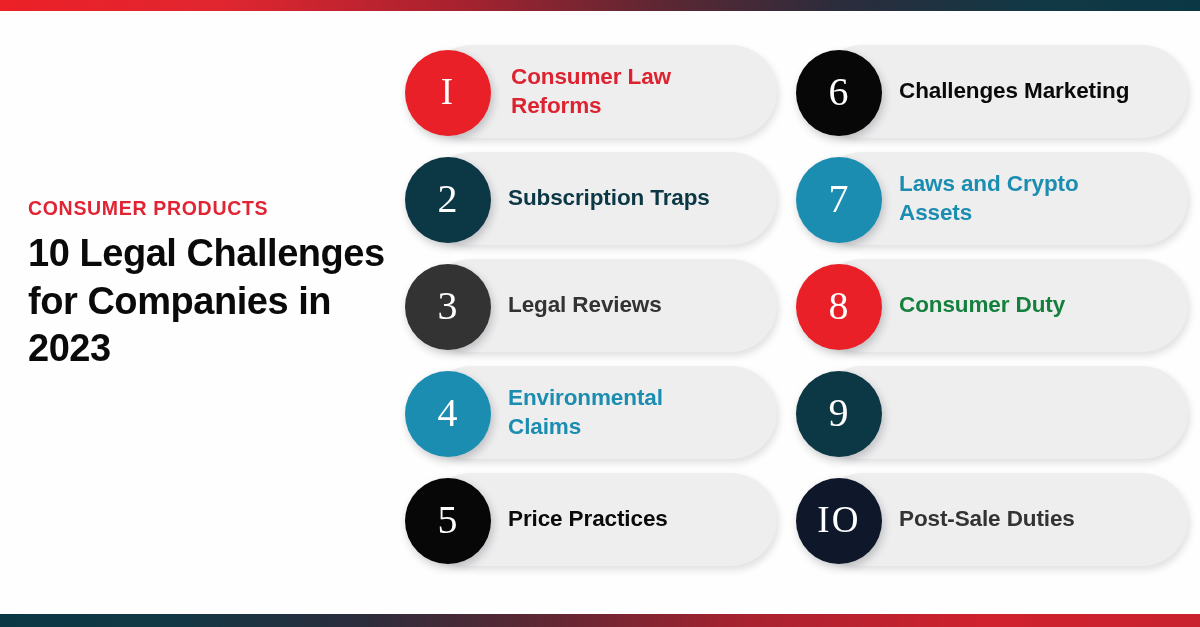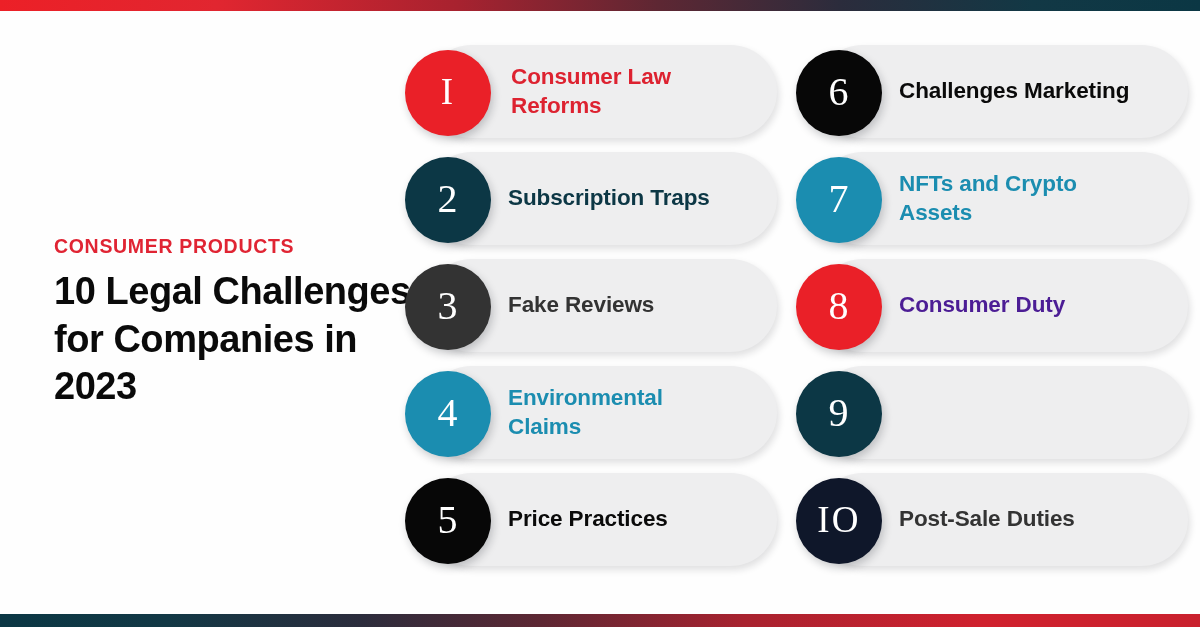--- a/index.html
+++ b/index.html
@@ -27,23 +27,22 @@
     background:linear-gradient(90deg,#ec2027 0%,#e12630 18%,#a8222f 38%,#5d2733 55%,#2b2c3c 70%,#123845 86%,#0b3744 100%);
   }
   .bar-bottom {
     top:614px; height:13px;
     background:linear-gradient(90deg,#0b3744 0%,#123845 14%,#2b2c3c 30%,#5d2733 45%,#a8222f 62%,#d0212e 82%,#c9212e 100%);
   }
 
   
   .title-block {
     position:absolute;
-    left:54px; top:198px;
+    left:28px; top:198px;
     width:360px;
-    margin-top:38px;
   }
   .eyebrow {
     font-size:19.5px;
     font-weight:bold;
     letter-spacing:0.035em;
     color:#e02433;
     line-height:1.1;
     margin-bottom:11px;
     white-space:nowrap;
   }
@@ -147,21 +146,21 @@
           <div class="badge" style="background: rgb(12, 55, 69);">
             <span class="badge-num">2</span>
           </div>
           <div class="card-label" style="color: rgb(12, 55, 69);">Subscription Traps</div>
         </div>
         <div class="card">
           <div class="pill" style="background: rgb(238, 238, 239);"></div>
           <div class="badge" style="background: rgb(51, 51, 51);">
             <span class="badge-num">3</span>
           </div>
-          <div class="card-label" style="color: rgb(51, 51, 51);">Fake Reviews</div>
+          <div class="card-label" style="color: rgb(51, 51, 51);">Legal Reviews</div>
         </div>
         <div class="card">
           <div class="pill" style="background: rgb(238, 238, 239);"></div>
           <div class="badge" style="background: rgb(27, 141, 176);">
             <span class="badge-num">4</span>
           </div>
           <div class="card-label" style="color: rgb(27, 141, 176);">Environmental Claims</div>
         </div>
         <div class="card">
           <div class="pill" style="background: rgb(238, 238, 239);"></div>
@@ -177,28 +176,28 @@
           <div class="badge" style="background: rgb(7, 7, 7);">
             <span class="badge-num">6</span>
           </div>
           <div class="card-label" style="color: rgb(10, 10, 10);">Challenges Marketing</div>
         </div>
         <div class="card">
           <div class="pill" style="background: rgb(238, 238, 239);"></div>
           <div class="badge" style="background: rgb(27, 141, 176);">
             <span class="badge-num">7</span>
           </div>
-          <div class="card-label" style="color: rgb(27, 141, 176);">NFTs and Crypto Assets</div>
+          <div class="card-label" style="color: rgb(27, 141, 176);">Laws and Crypto Assets</div>
         </div>
         <div class="card">
           <div class="pill" style="background: rgb(238, 238, 239);"></div>
           <div class="badge" style="background: rgb(234, 32, 40);">
             <span class="badge-num">8</span>
           </div>
-          <div class="card-label" style="color: #4c1d95;">Consumer Duty</div>
+          <div class="card-label" style="color: #15803d;">Consumer Duty</div>
         </div>
         <div class="card">
           <div class="pill" style="background: rgb(238, 238, 239);"></div>
           <div class="badge" style="background: rgb(12, 55, 69);">
             <span class="badge-num">9</span>
           </div>
         </div>
         <div class="card">
           <div class="pill" style="background: rgb(238, 238, 239);"></div>
           <div class="badge" style="background: #0f172a;">

